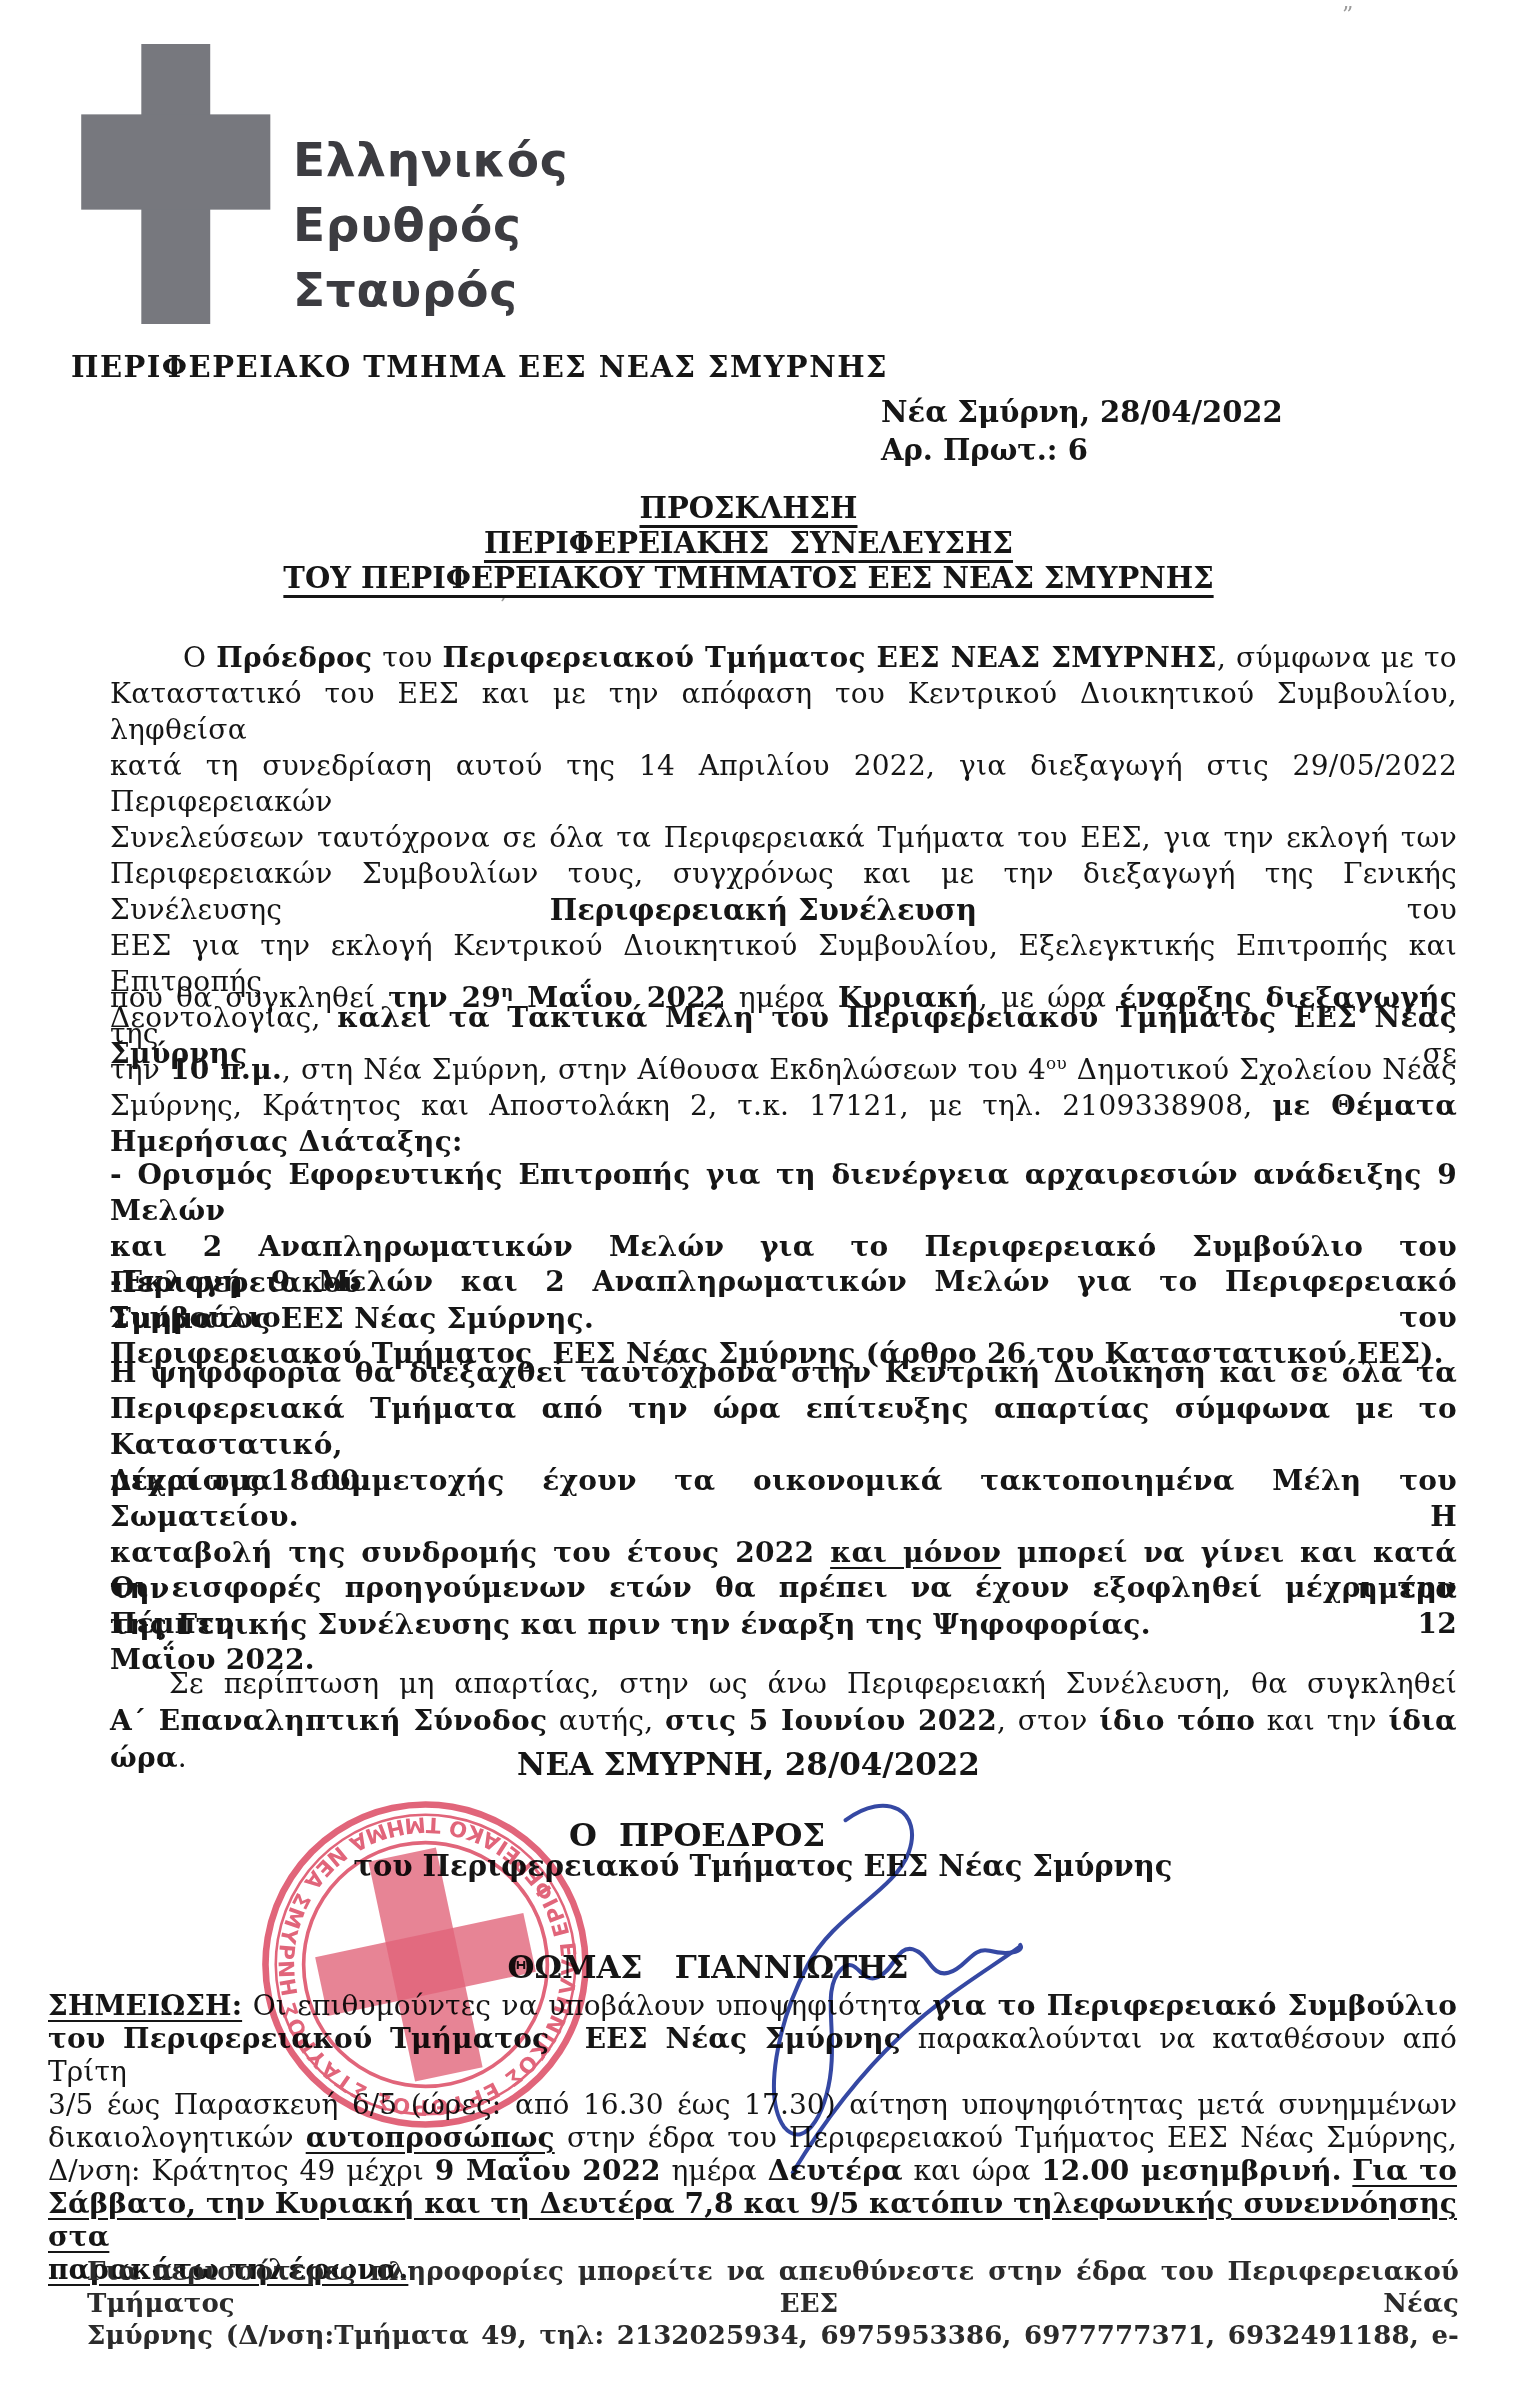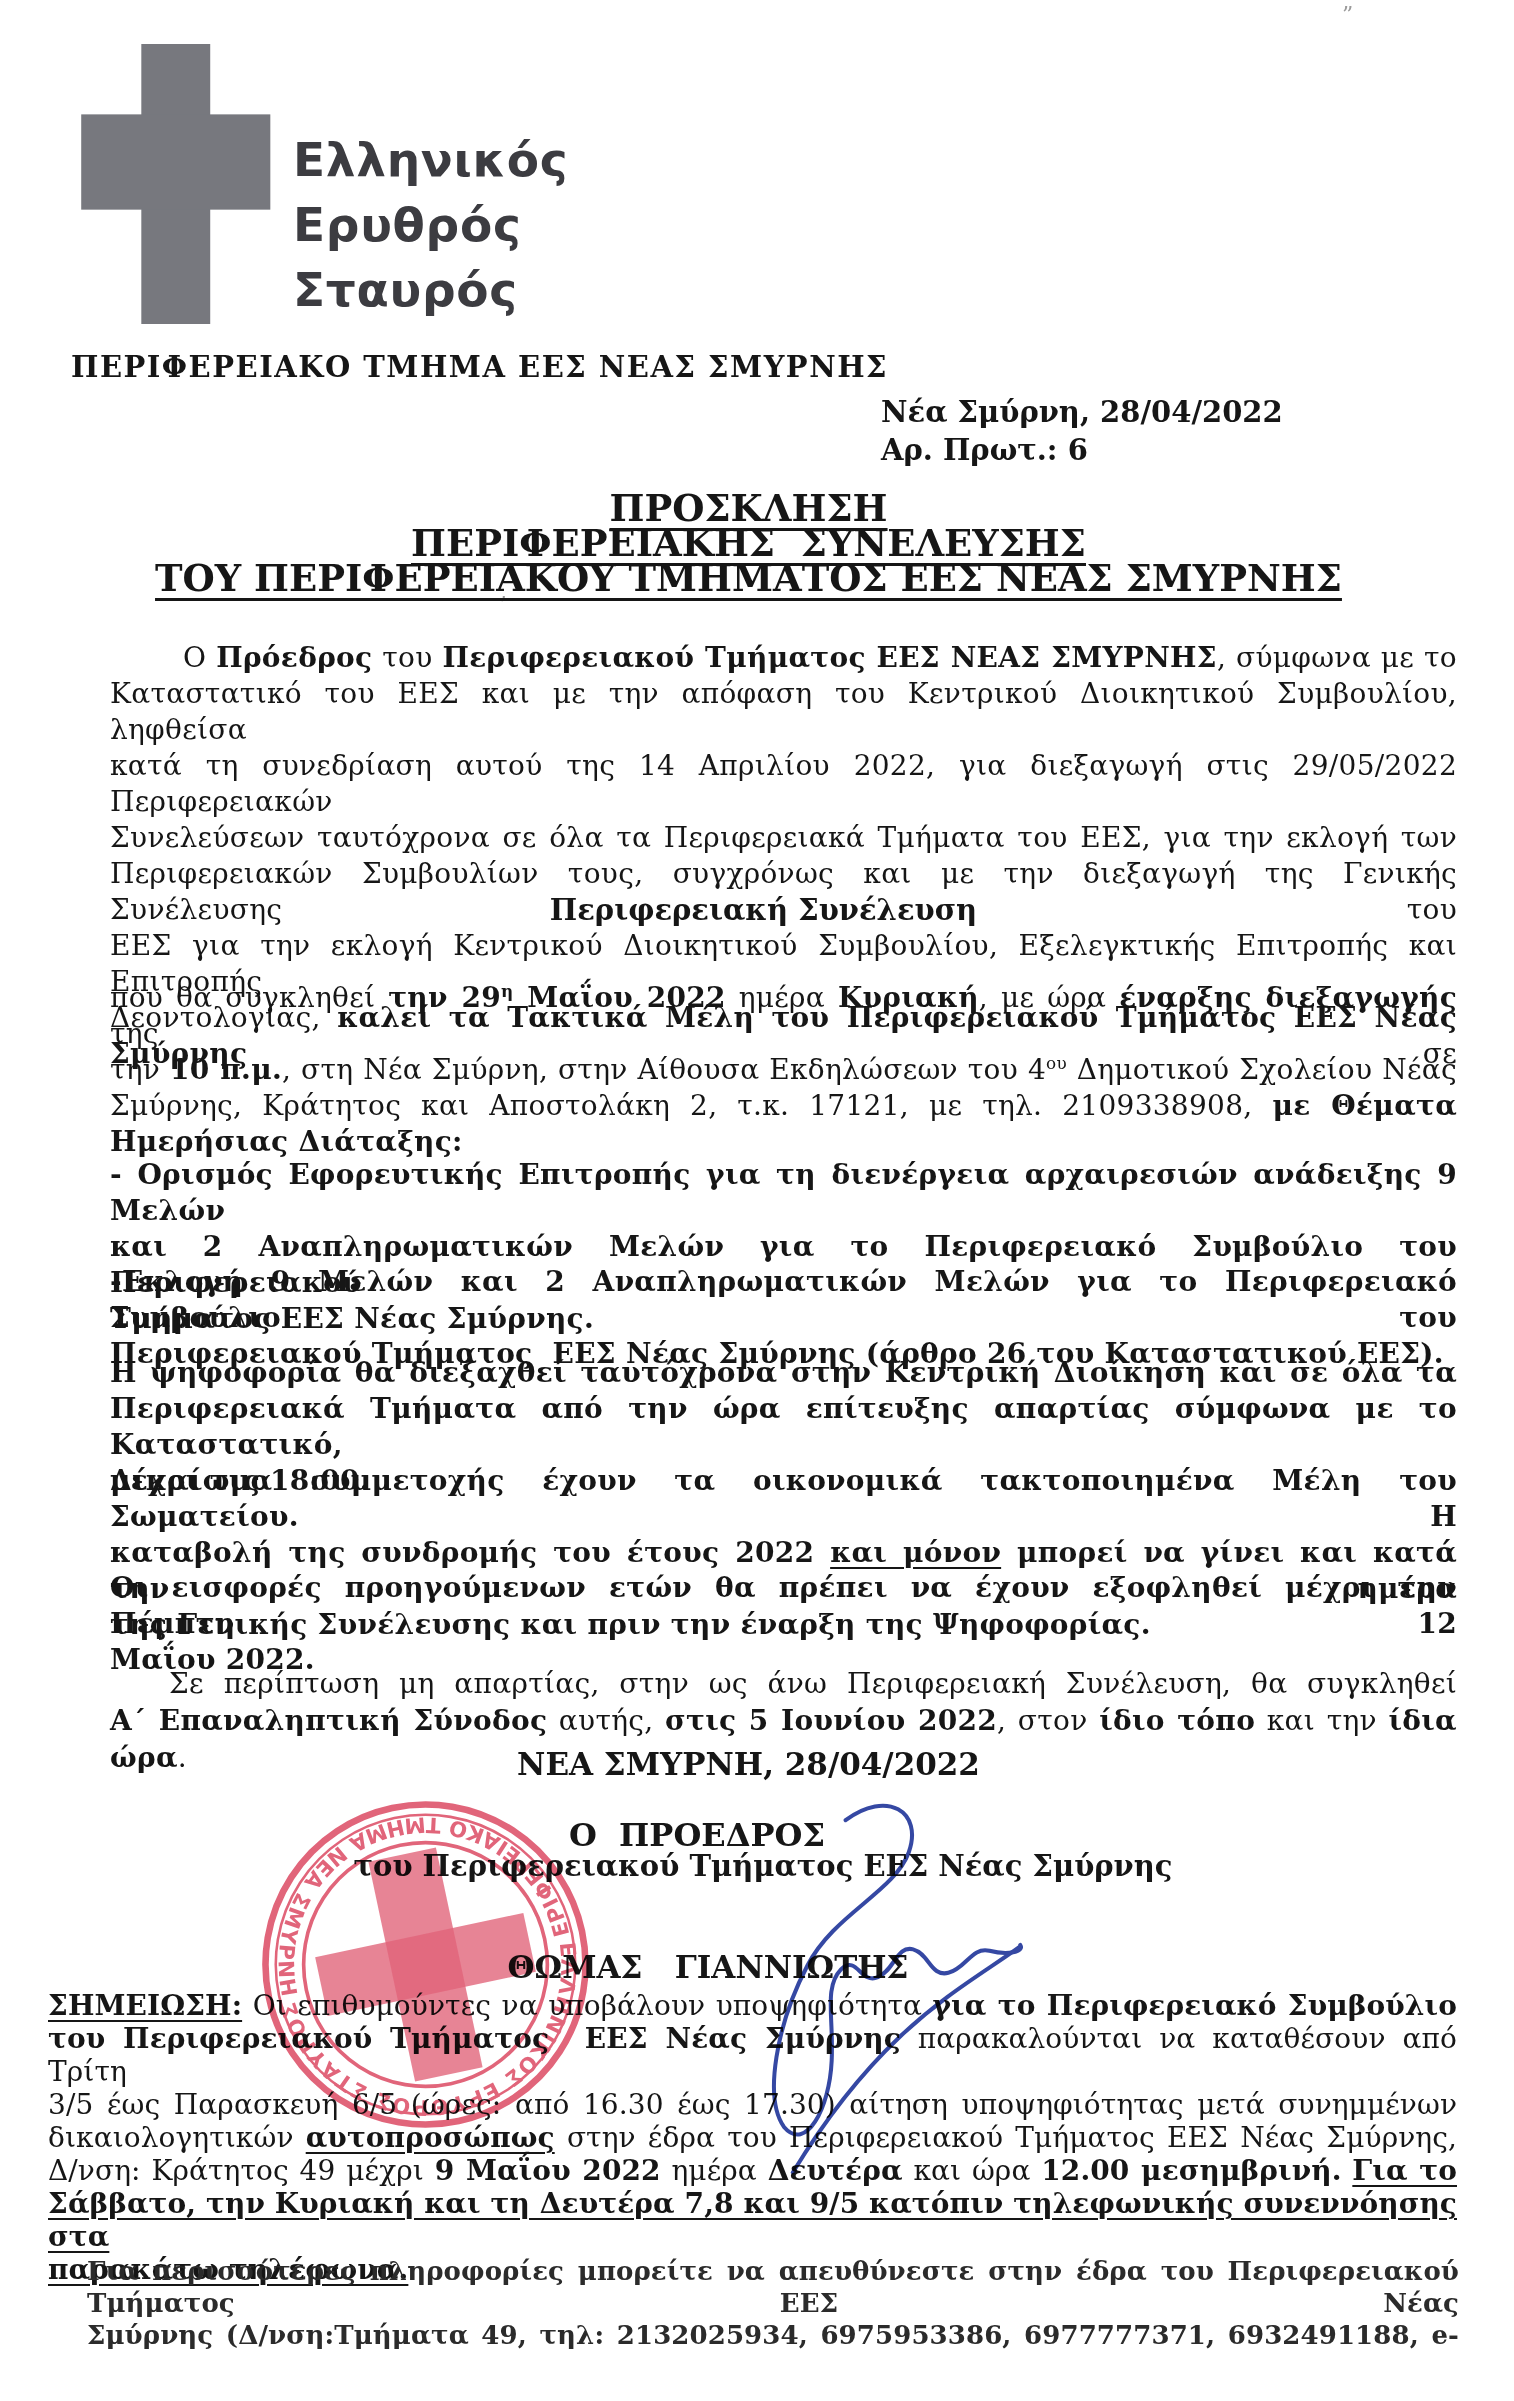--- a/index.html
+++ b/index.html
@@ -92,21 +92,21 @@
   <div class="abs artifact" style="left:1342px;top:1.5px;">”</div>
   <div class="abs artifact" style="left:499px;top:593px;">ʼ</div>
 
   <div class="abs heading" style="left:71px;top:350px;font-size:29px;letter-spacing:1.5px;">ΠΕΡΙΦΕΡΕΙΑΚΟ ΤΜΗΜΑ ΕΕΣ ΝΕΑΣ ΣΜΥΡΝΗΣ</div>
 
   <div class="abs" style="left:881px;top:393px;font-size:29px;font-weight:bold;line-height:38px;">
     <div>Νέα Σμύρνη, 28/04/2022</div>
     <div>Αρ. Πρωτ.: 6</div>
   </div>
 
-  <div class="abs ctr" style="left:110px;top:491px;width:1277px;font-size:37px;font-weight:bold;line-height:35px;">
+  <div class="abs ctr" style="left:110px;top:491px;width:1277px;font-size:29px;font-weight:bold;line-height:35px;">
     <div><span class="title-underline">ΠΡΟΣΚΛΗΣΗ</span></div>
     <div><span class="title-underline">ΠΕΡΙΦΕΡΕΙΑΚΗΣ&nbsp; ΣΥΝΕΛΕΥΣΗΣ</span></div>
     <div><span class="title-underline">ΤΟΥ ΠΕΡΙΦΕΡΕΙΑΚΟΥ ΤΜΗΜΑΤΟΣ ΕΕΣ ΝΕΑΣ ΣΜΥΡΝΗΣ</span></div>
   </div>
 
   <div class="abs body-block" style="top:624px;">
       <div class="tl" style="text-indent: 73px;"><span>Ο </span><span class="b">Πρόεδρος</span><span> του </span><span class="b">Περιφερειακού Τμήματος ΕΕΣ ΝΕΑΣ ΣΜΥΡΝΗΣ</span><span>, σύμφωνα με το</span></div>
       <div class="tl"><span>Καταστατικό του ΕΕΣ και με την απόφαση του Κεντρικού Διοικητικού Συμβουλίου, ληφθείσα</span></div>
       <div class="tl"><span>κατά τη συνεδρίαση αυτού της 14 Απριλίου 2022, για διεξαγωγή στις 29/05/2022 Περιφερειακών</span></div>
       <div class="tl"><span>Συνελεύσεων ταυτόχρονα σε όλα τα Περιφερειακά Τμήματα του ΕΕΣ, για την εκλογή των</span></div>

